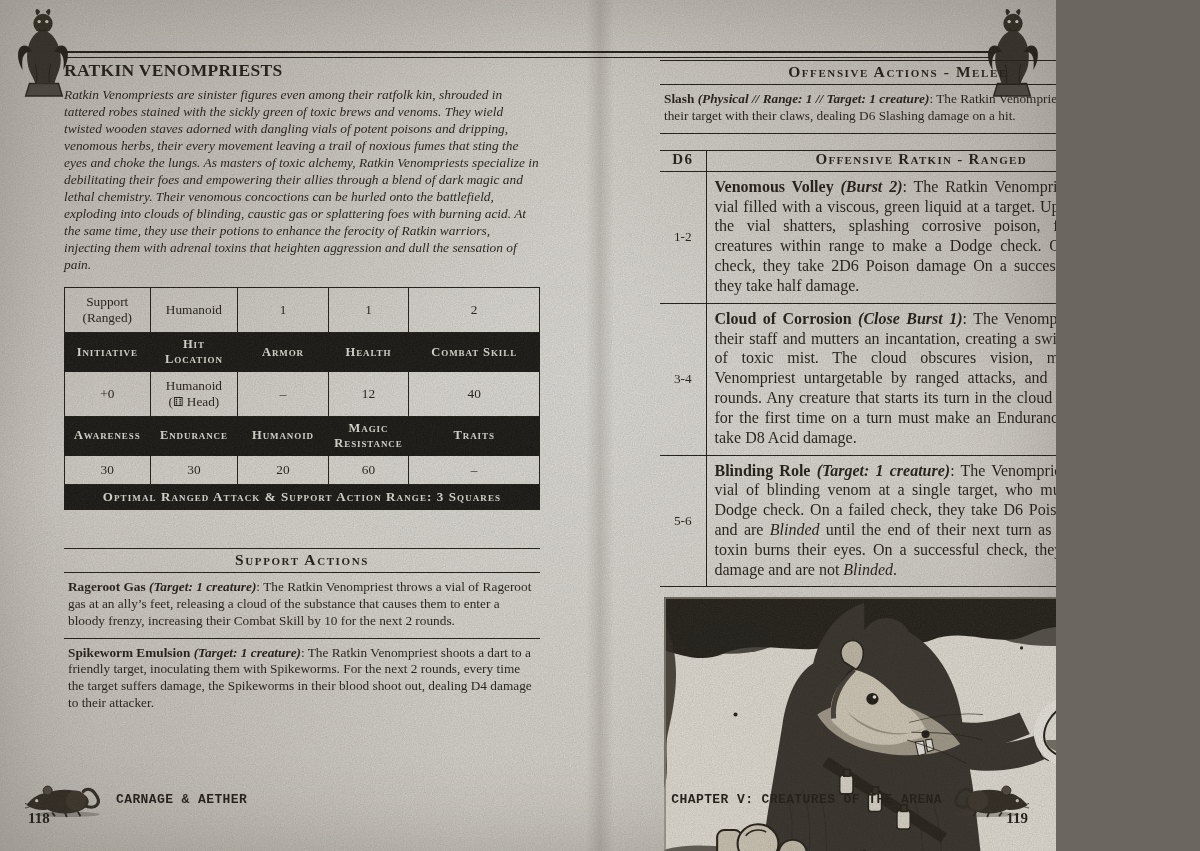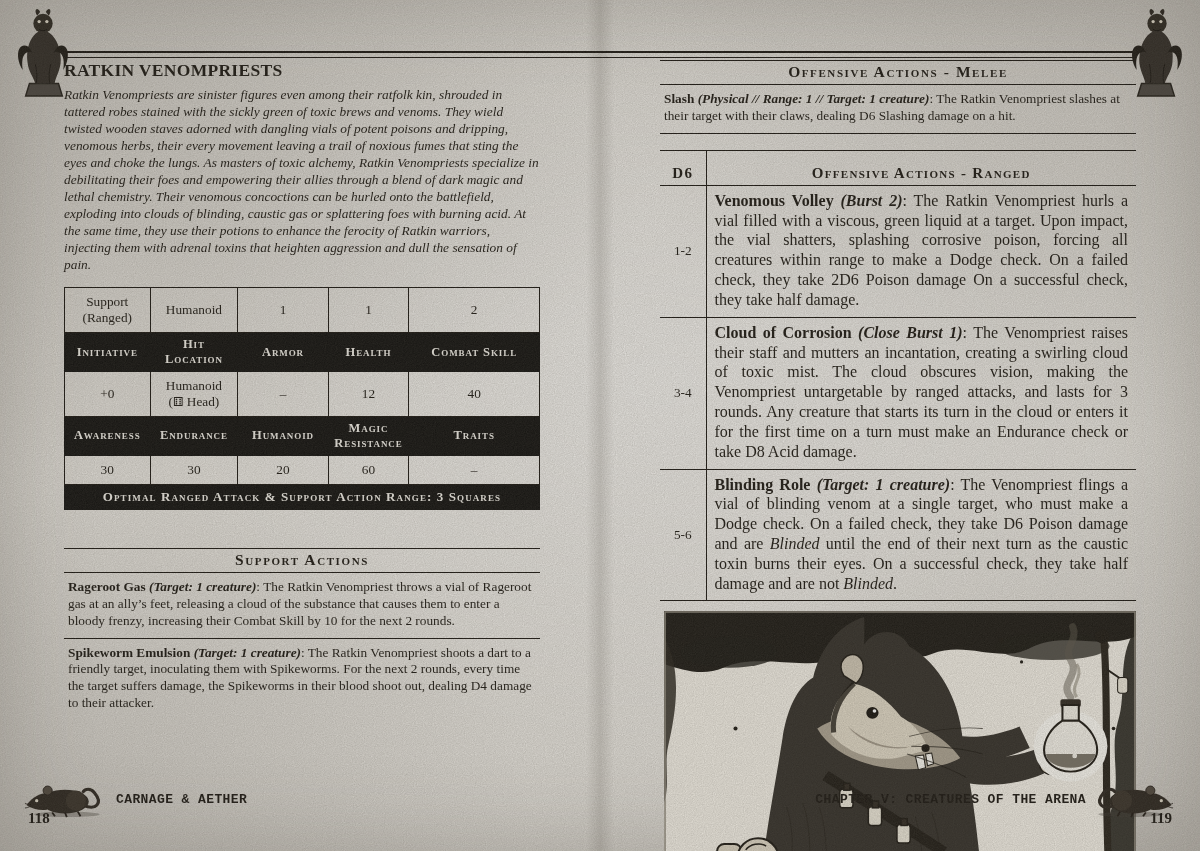--- a/index.html
+++ b/index.html
@@ -1,18 +1,18 @@
 <!DOCTYPE html>
 <html><head>
 <meta charset="utf-8">
 <style>
   html,body{margin:0;padding:0;}
   body{width:1200px;height:851px;background:#6b6660;font-family:"Liberation Serif", serif;}
   .spread{
-    position:relative;width:1200px;height:851px;overflow:hidden;color:#16120c;
+    position:relative;width:1056px;height:851px;overflow:hidden;color:#16120c;
     background:
       radial-gradient(ellipse at 6% 10%, rgba(110,104,95,.22), transparent 38%),
       radial-gradient(ellipse at 96% 6%, rgba(110,104,95,.20), transparent 34%),
       radial-gradient(ellipse at 4% 95%, rgba(110,104,95,.20), transparent 30%),
       radial-gradient(ellipse at 97% 96%, rgba(110,104,95,.18), transparent 30%),
       radial-gradient(ellipse at 55% 45%, rgba(255,255,255,.40), transparent 55%),
       #e6e3dd;
     box-shadow: inset 0 0 90px rgba(70,63,54,.30);
   }
   .grain{position:absolute;inset:0;width:100%;height:100%;pointer-events:none;z-index:40;}
@@ -45,21 +45,21 @@
     font-variant:small-caps;font-weight:600;font-size:15.5px;letter-spacing:1.6px;}
   .entry{margin:0;padding:6px 4px 8px;font-size:13.3px;line-height:1.27;}
   .q{font-style:italic;}
   .sec-support{margin-top:38px;}
   .sec-support .entry-sep{border-bottom:1.1px solid #14100b;}
   .sec-melee .entry{border-bottom:1.4px solid #14100b;}
 
   table.rtable{width:100%;border-collapse:collapse;margin-top:16px;table-layout:fixed;
     border-top:1.4px solid #14100b;border-bottom:1.4px solid #14100b;}
   .rtable th{font-variant:small-caps;font-weight:600;font-size:15px;letter-spacing:1.3px;
-    padding:14px 0 3px;border-bottom:1.3px solid #14100b;text-align:center;}
+    padding:0 0 3px;border-bottom:1.3px solid #14100b;text-align:center;}
   .rtable th.d6h, .rtable td.d6{width:46px;border-right:1.3px solid #14100b;}
   .rtable td{vertical-align:middle;}
   .rtable td.d6{text-align:center;font-size:13.3px;}
   .rtable td.txt{padding:5px 8px 7px;font-size:16px;line-height:1.24;text-align:justify;}
   .rtable tr.rrow td{border-bottom:1.1px solid #14100b;}
   .rtable tr.rrow:last-child td{border-bottom:none;}
   .rtable em{font-style:italic;font-weight:normal;}
 
   .art{margin:10px 6px 0 8px;height:284px;}
   .art svg{display:block;width:100%;height:100%;}
@@ -199,21 +199,21 @@
     </section>
 
     <table class="rtable">
       <colgroup>
           <col style="width:46px">
           <col>
         </colgroup>
       <tbody>
       <tr>
         <th class="d6h">D6</th>
-        <th>Offensive Actions - Ranged</th>
+        <th>Offensive Ratkin - Ranged</th>
       </tr>
       <tr class="rrow">
         <td class="d6">1-2</td>
         <td class="txt">
           <strong>Venomous Volley</strong>
           <strong class="q">(Burst 2)</strong><span>: The Ratkin Venompriest hurls a vial filled with a viscous, green liquid at a target. Upon impact, the vial shatters, splashing corrosive poison, forcing all creatures within range to make a Dodge check. On a failed check, they take 2D6 Poison damage On a successful check, they take half damage.</span>
         </td>
       </tr>
       <tr class="rrow">
         <td class="d6">3-4</td>

